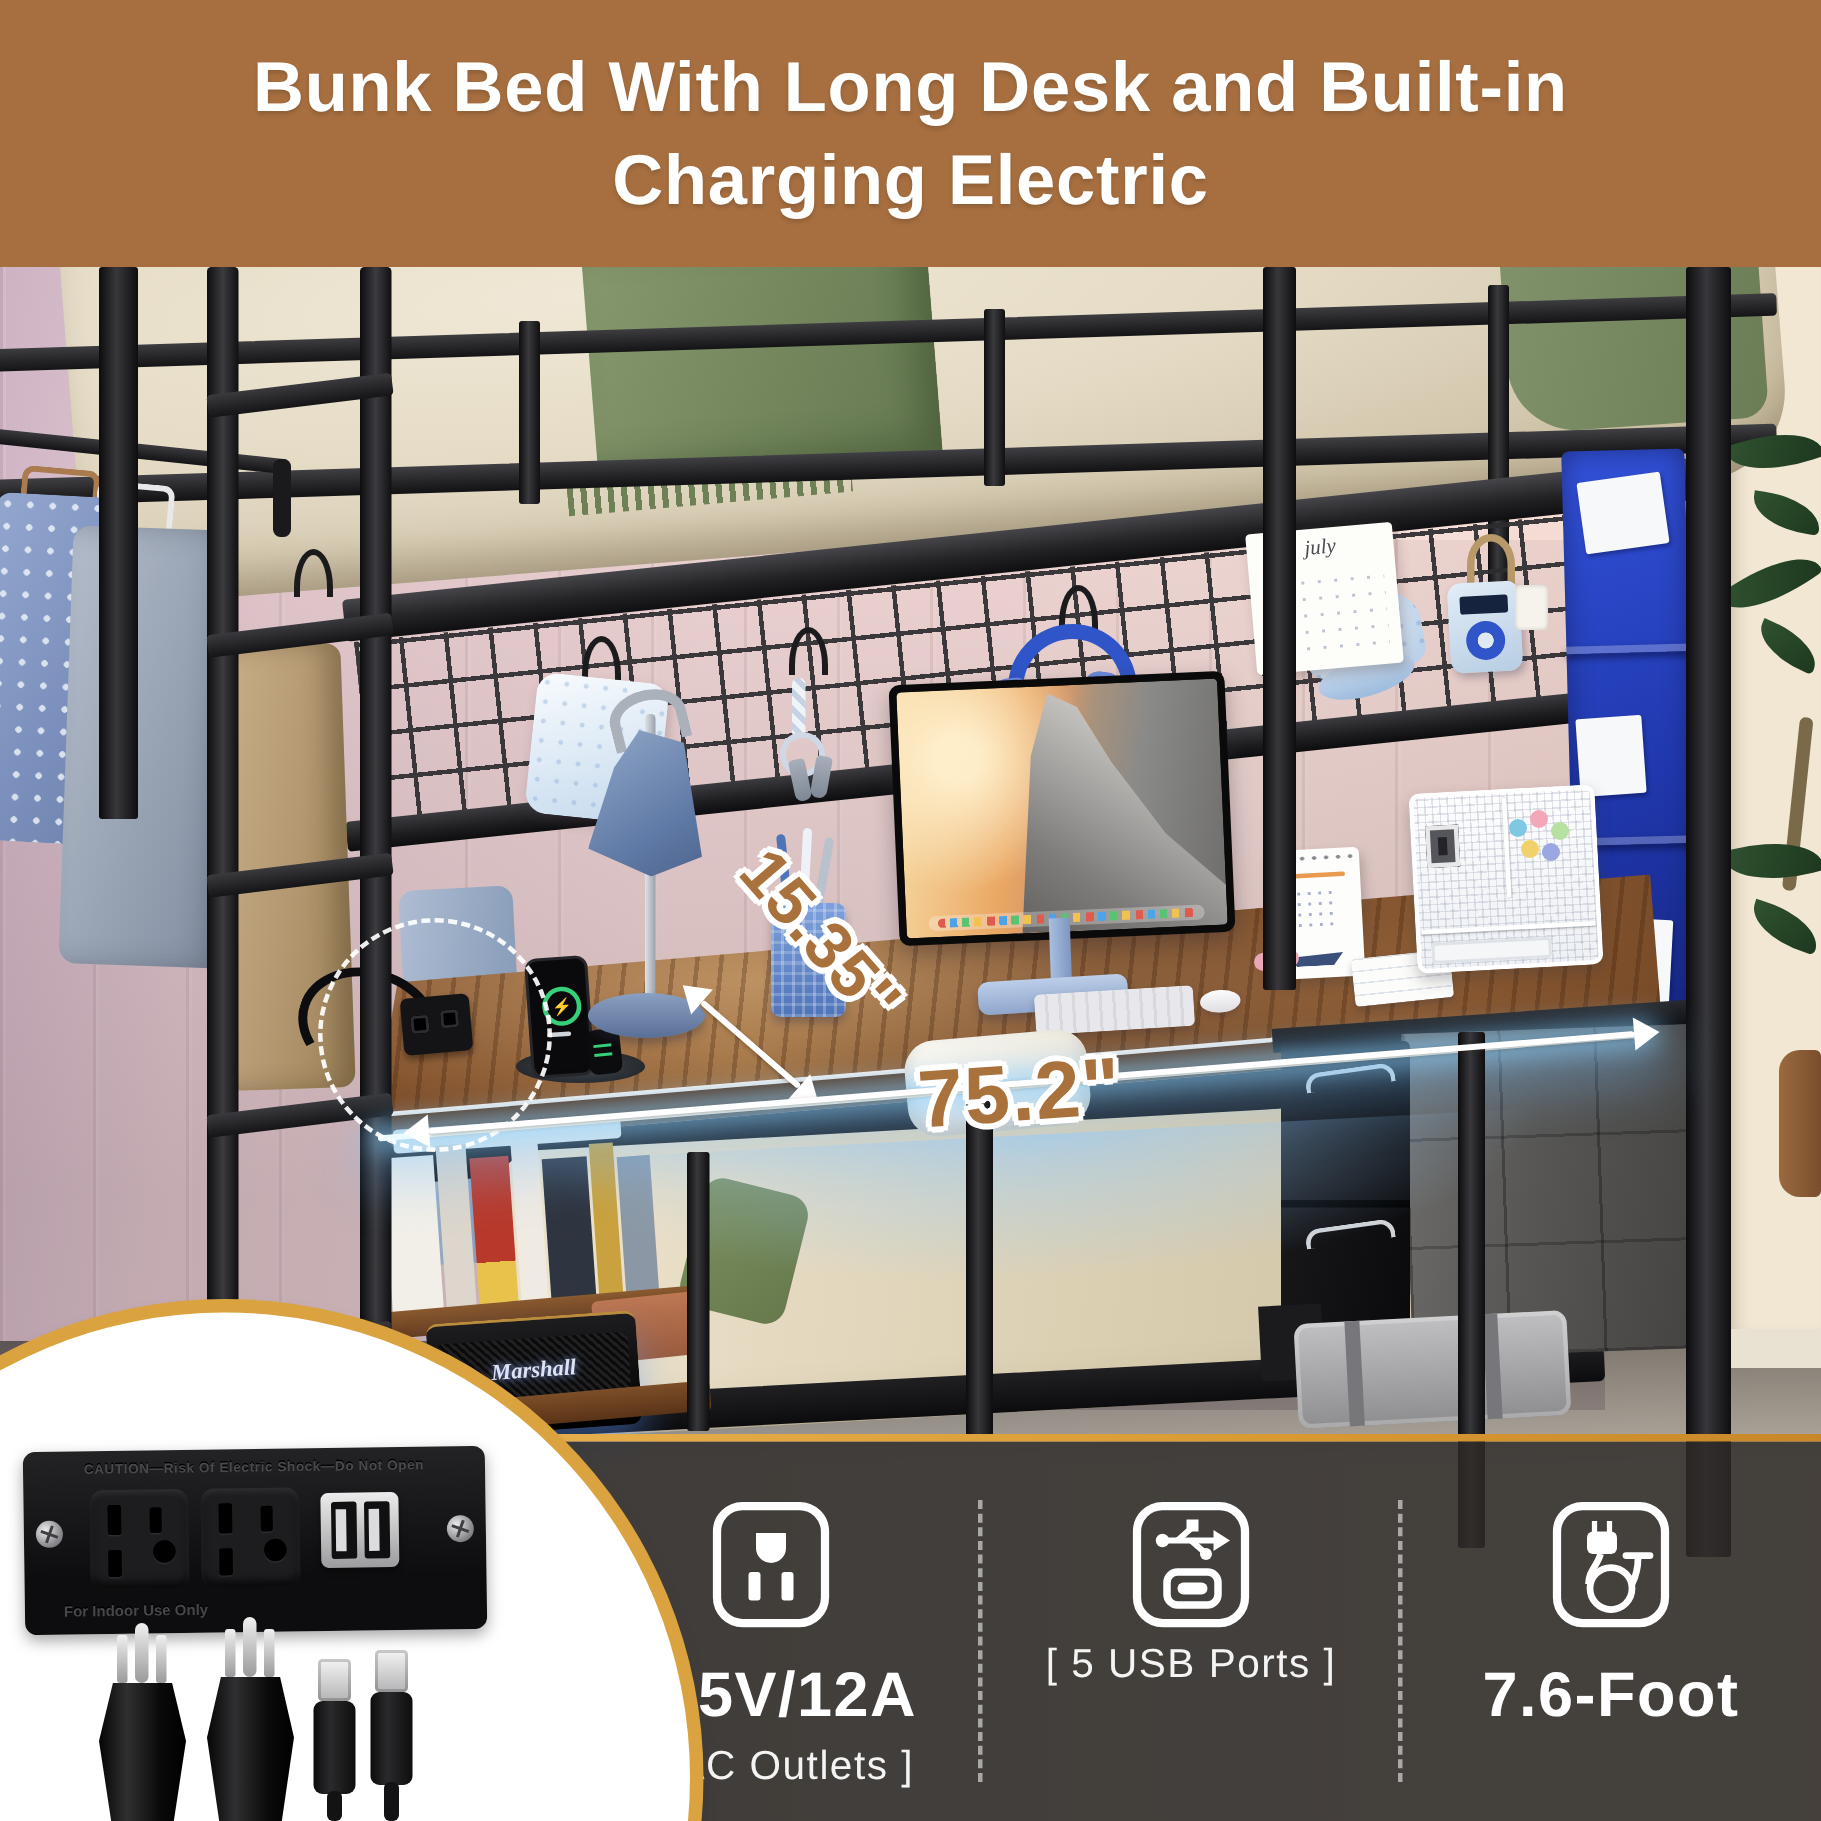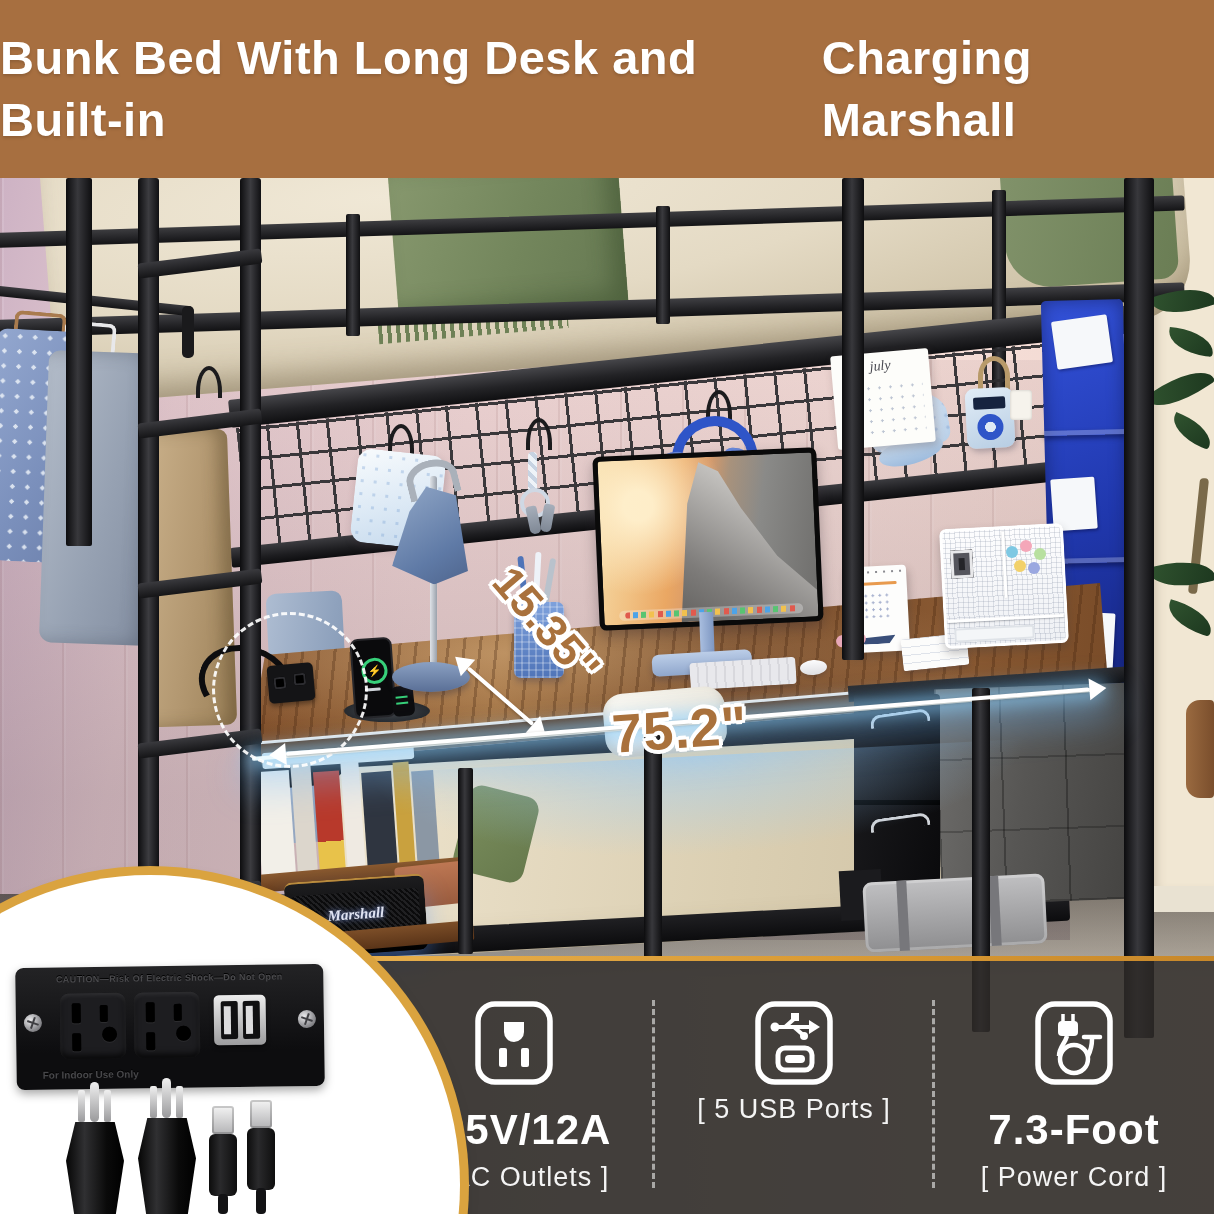--- a/index.html
+++ b/index.html
@@ -2,21 +2,21 @@
 <html><head>
 <meta charset="utf-8">
 <style>
   html,body{margin:0;padding:0;background:#ddd;}
   #app{position:relative;width:1214px;height:1214px;overflow:hidden;background:#f4dbda;
        font-family:"Liberation Sans",sans-serif;}
   .abs{position:absolute;}
 
   
   .header{left:0;top:0;width:1214px;height:178px;background:#a76f40;z-index:30;
-          display:flex;flex-direction:row;justify-content:center;align-items:center;}
+          display:flex;flex-direction:column;justify-content:center;align-items:center;}
   .header .t{color:#fff;font-weight:700;font-size:47px;line-height:1.32;letter-spacing:.5px;
              text-shadow:0 2px 3px rgba(0,0,0,.15);}
 
   
   .wall{left:0;top:168px;width:1214px;height:760px;z-index:1;
     background:
       repeating-linear-gradient(90deg,rgba(120,70,70,.10) 0 2px,rgba(255,255,255,.10) 2px 4px,transparent 4px 62px),
       linear-gradient(100deg,#cdb2c4 0%,#e9cfd3 16%,#f5dcda 38%,#f7e0da 66%,#f0d6cd 100%);}
   .wall-shade{left:0;top:360px;width:1070px;height:580px;z-index:2;pointer-events:none;
     background:linear-gradient(180deg,rgba(110,70,90,.08),rgba(60,40,55,.22) 75%);}
@@ -552,22 +552,21 @@
         <rect x="4" y="4" width="72" height="78" rx="17" fill="none" stroke="#fff" stroke-width="5.5"></rect>
         <line x1="29" y1="14" x2="29" y2="22" stroke="#fff" stroke-width="3.5"></line>
         <line x1="39" y1="14" x2="39" y2="22" stroke="#fff" stroke-width="3.5"></line>
         <rect x="24" y="21" width="20" height="15" rx="4" fill="#fff"></rect>
         <path d="M33 36 C 31 44, 25 47, 25 56" fill="none" stroke="#fff" stroke-width="4.5"></path>
         <circle cx="40" cy="59" r="14" fill="none" stroke="#fff" stroke-width="4.5"></circle>
         <path d="M54 56 C 57 50, 58 45, 58 39" fill="none" stroke="#fff" stroke-width="4.5"></path>
         <line x1="50" y1="37" x2="66" y2="37" stroke="#fff" stroke-width="4.5" stroke-linecap="round"></line>
       </svg>
     </div>
-    <div class="value">7.3-Foot</div>
-    <div class="label">[ Power Cord ]</div>
+    <div class="value">7.6-Foot</div>
   </div>
 
   <div class="abs circle"></div>
   <div class="abs plate">
     <div class="caution">CAUTION—Risk Of Electric Shock—Do Not Open</div>
     <div class="ac" style="left:44px;">
       <i style="left:12px;top:10px;width:9px;height:20px;"></i>
       <i style="left:40px;top:12px;width:8px;height:17px;"></i>
       <i style="left:42px;top:34px;width:15px;height:15px;border-radius:50%;"></i>
       <i style="left:12px;top:40px;width:9px;height:18px;"></i>
@@ -597,16 +596,16 @@
   <div class="abs plugbody" style="left:138px;top:1118px;width:58px;height:96px;"></div>
   <div class="abs usbshell" style="left:212px;top:1106px;width:22px;height:28px;"></div>
   <div class="abs usbbody" style="left:209px;top:1134px;width:28px;height:62px;"></div>
   <div class="abs cable" style="left:218px;top:1194px;width:10px;height:20px;"></div>
   <div class="abs usbshell" style="left:250px;top:1100px;width:22px;height:28px;"></div>
   <div class="abs usbbody" style="left:247px;top:1128px;width:28px;height:62px;"></div>
   <div class="abs cable" style="left:256px;top:1188px;width:10px;height:26px;"></div>
 
   <div class="abs header">
     <div class="t">Bunk Bed With Long Desk and Built-in</div>
-    <div class="t">Charging Marshall</div>
+    <div class="t">Charging Electric</div>
   </div>
 
 </div>
 
 </body></html>

